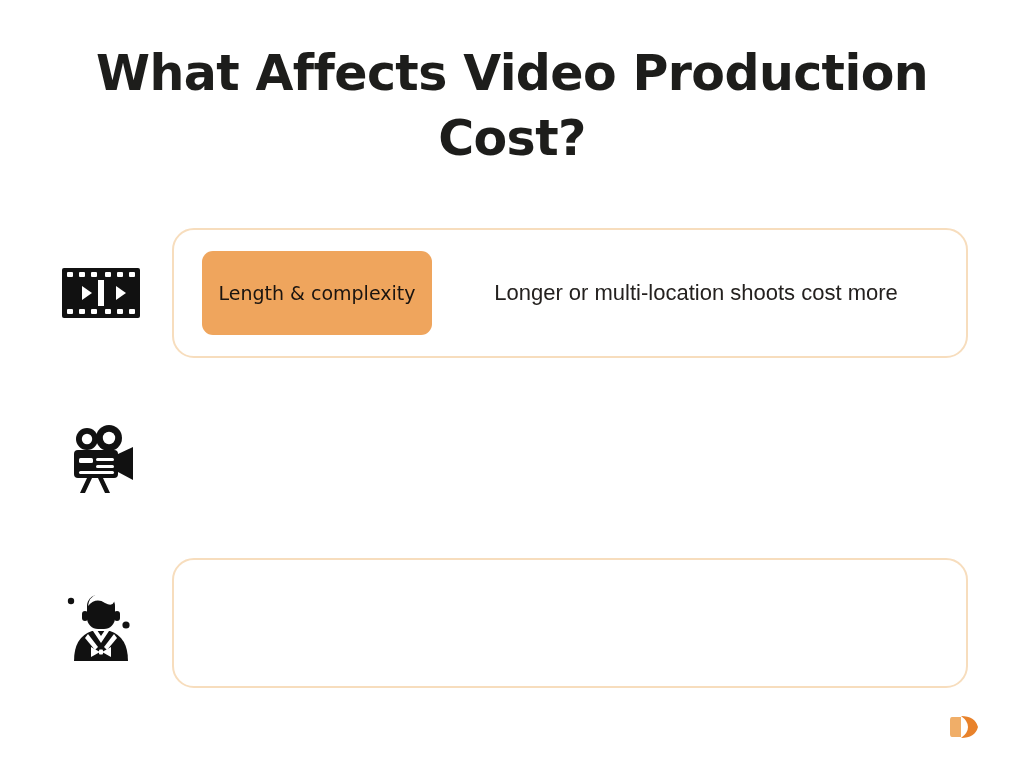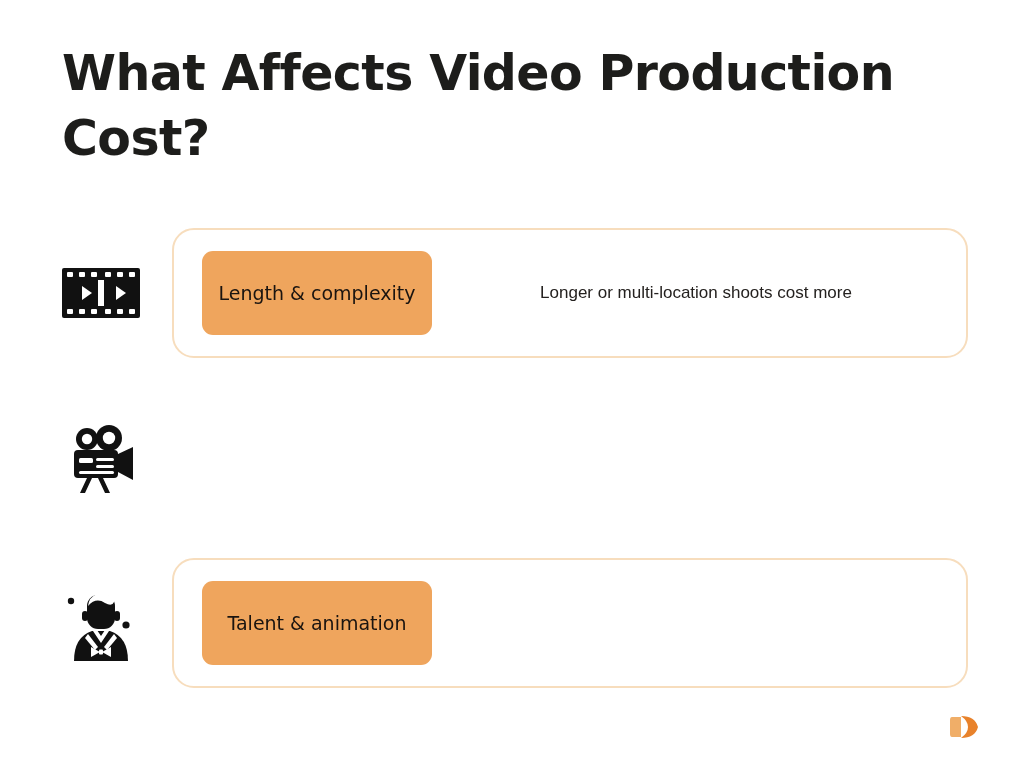--- a/index.html
+++ b/index.html
@@ -22,20 +22,21 @@
     height: 768px;
     background: #FFFFFF;
   }
 
   
   .title {
     position: absolute;
     left: 62px;
     top: 42px;
     width: 900px;
+    text-align: center;
     font-size: 49px;
     line-height: 1.32;
     font-weight: 700;
     letter-spacing: -0.6px;
     color: #1D1D1B;
     font-family: "DejaVu Sans", sans-serif;
   }
 
   
   .rows {
@@ -92,21 +93,21 @@
     font-weight: 400;
     line-height: 1.28;
     color: #1A1410;
     font-family: "DejaVu Sans", sans-serif;
     padding: 0 8px;
   }
 
   .desc {
     flex: 1 1 auto;
     text-align: center;
-    font-size: 17px;
+    font-size: 22px;
     line-height: 1.45;
     color: #24211F;
     padding: 0 22px 0 16px;
     font-family: "Liberation Sans", sans-serif;
   }
 
   
   .logo {
     position: absolute;
     right: 34px;
@@ -198,21 +199,20 @@
           <path d="M29 46 L37 58 L45 46 L41 45 L37 51 L33 45 Z" fill="#FFFFFF"></path>
           <path d="M24 49 L34 62 L31 65 L21 53 Z" fill="#FFFFFF"></path>
           <path d="M50 49 L40 62 L43 65 L53 53 Z" fill="#FFFFFF"></path>
 
           <path d="M27 62 L36 67 L27 72 Z" fill="#FFFFFF"></path>
           <path d="M47 62 L38 67 L47 72 Z" fill="#FFFFFF"></path>
           <rect x="35" y="64.5" width="4" height="5" rx="1" fill="#FFFFFF"></rect>
         </svg>
       </div>
       <div class="card">
-        <div class="chip">Talent &amp; animation</div>
       </div>
     </div>
 
   </div>
 
   <div class="logo">
     <svg width="42" height="30" viewBox="0 0 42 30" aria-hidden="true">
       <path d="M4 5 L13 5 L13 25 L4 25 Q2 25 2 22 L2 8 Q2 5 4 5 Z" fill="#F0AE68"></path>
       <path d="M13 4 Q27 4 30 15 Q27 26 13 26 Q20 21 20 15 Q20 9 13 4 Z" fill="#E8822B"></path>
     </svg>

